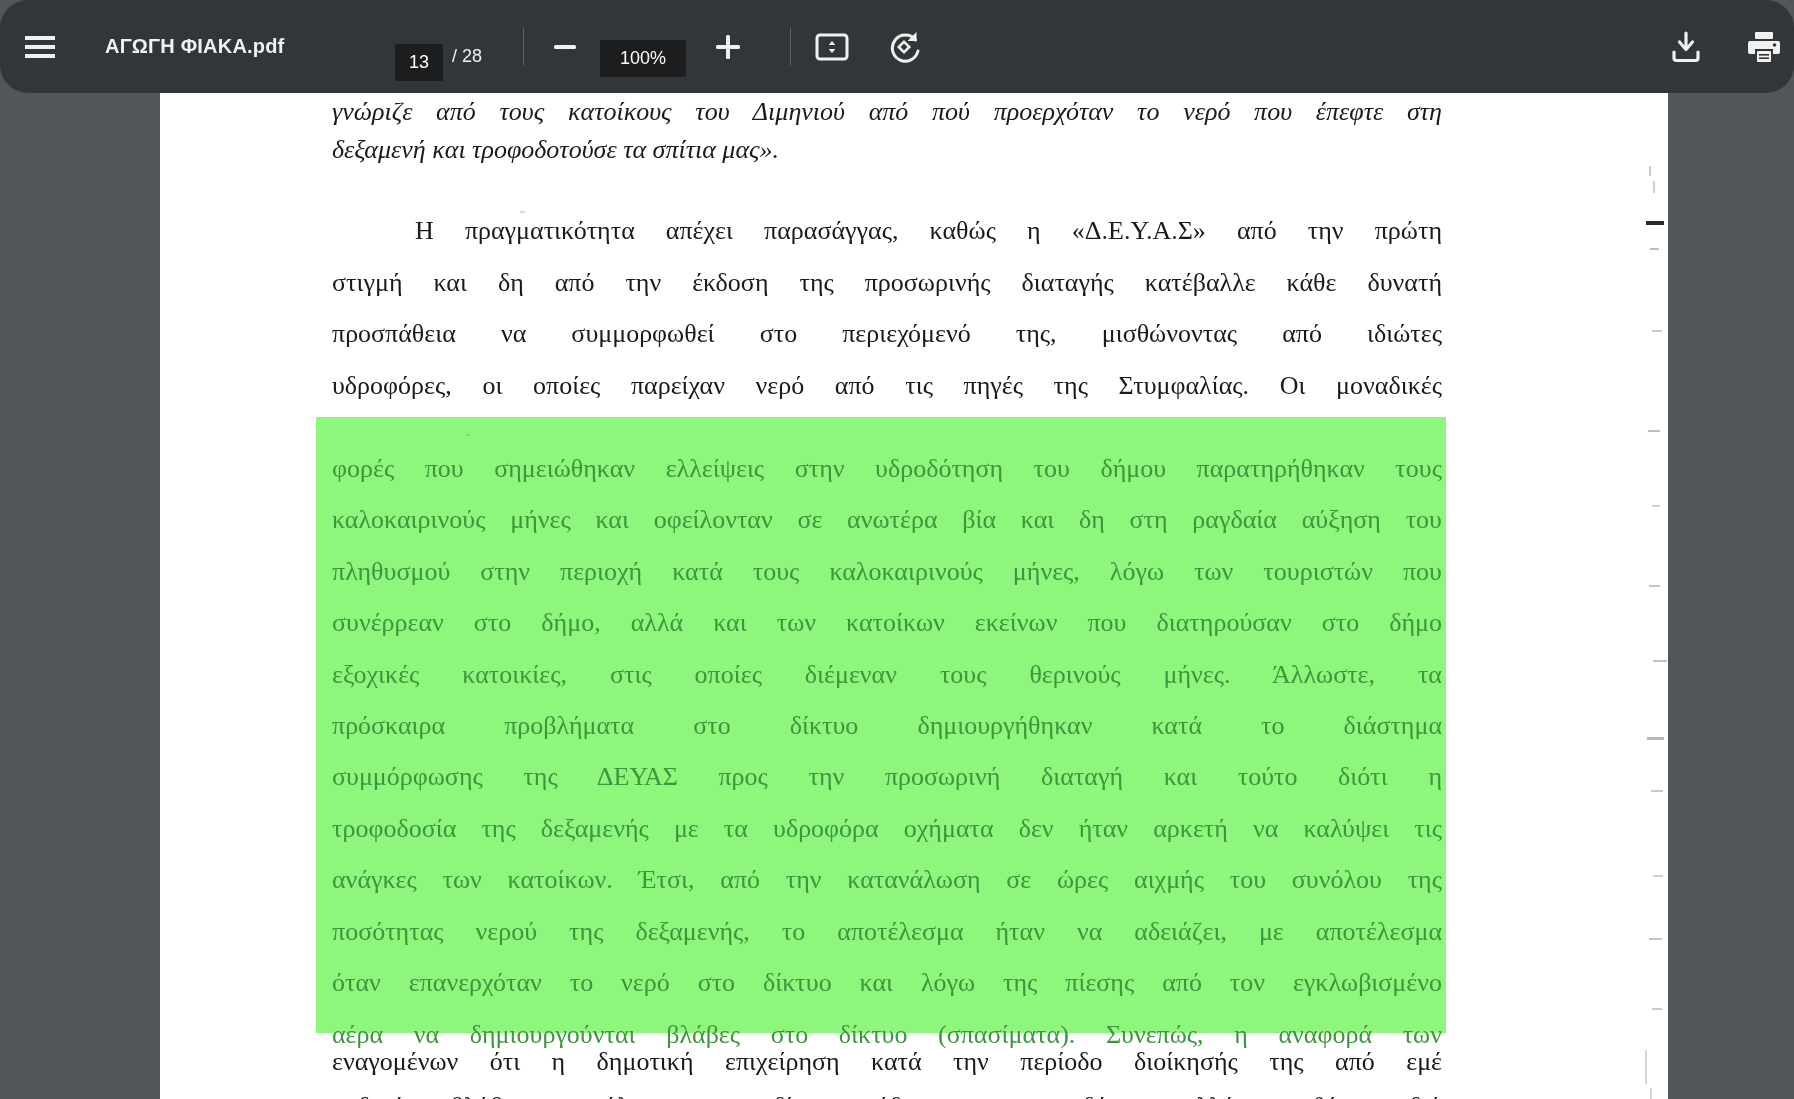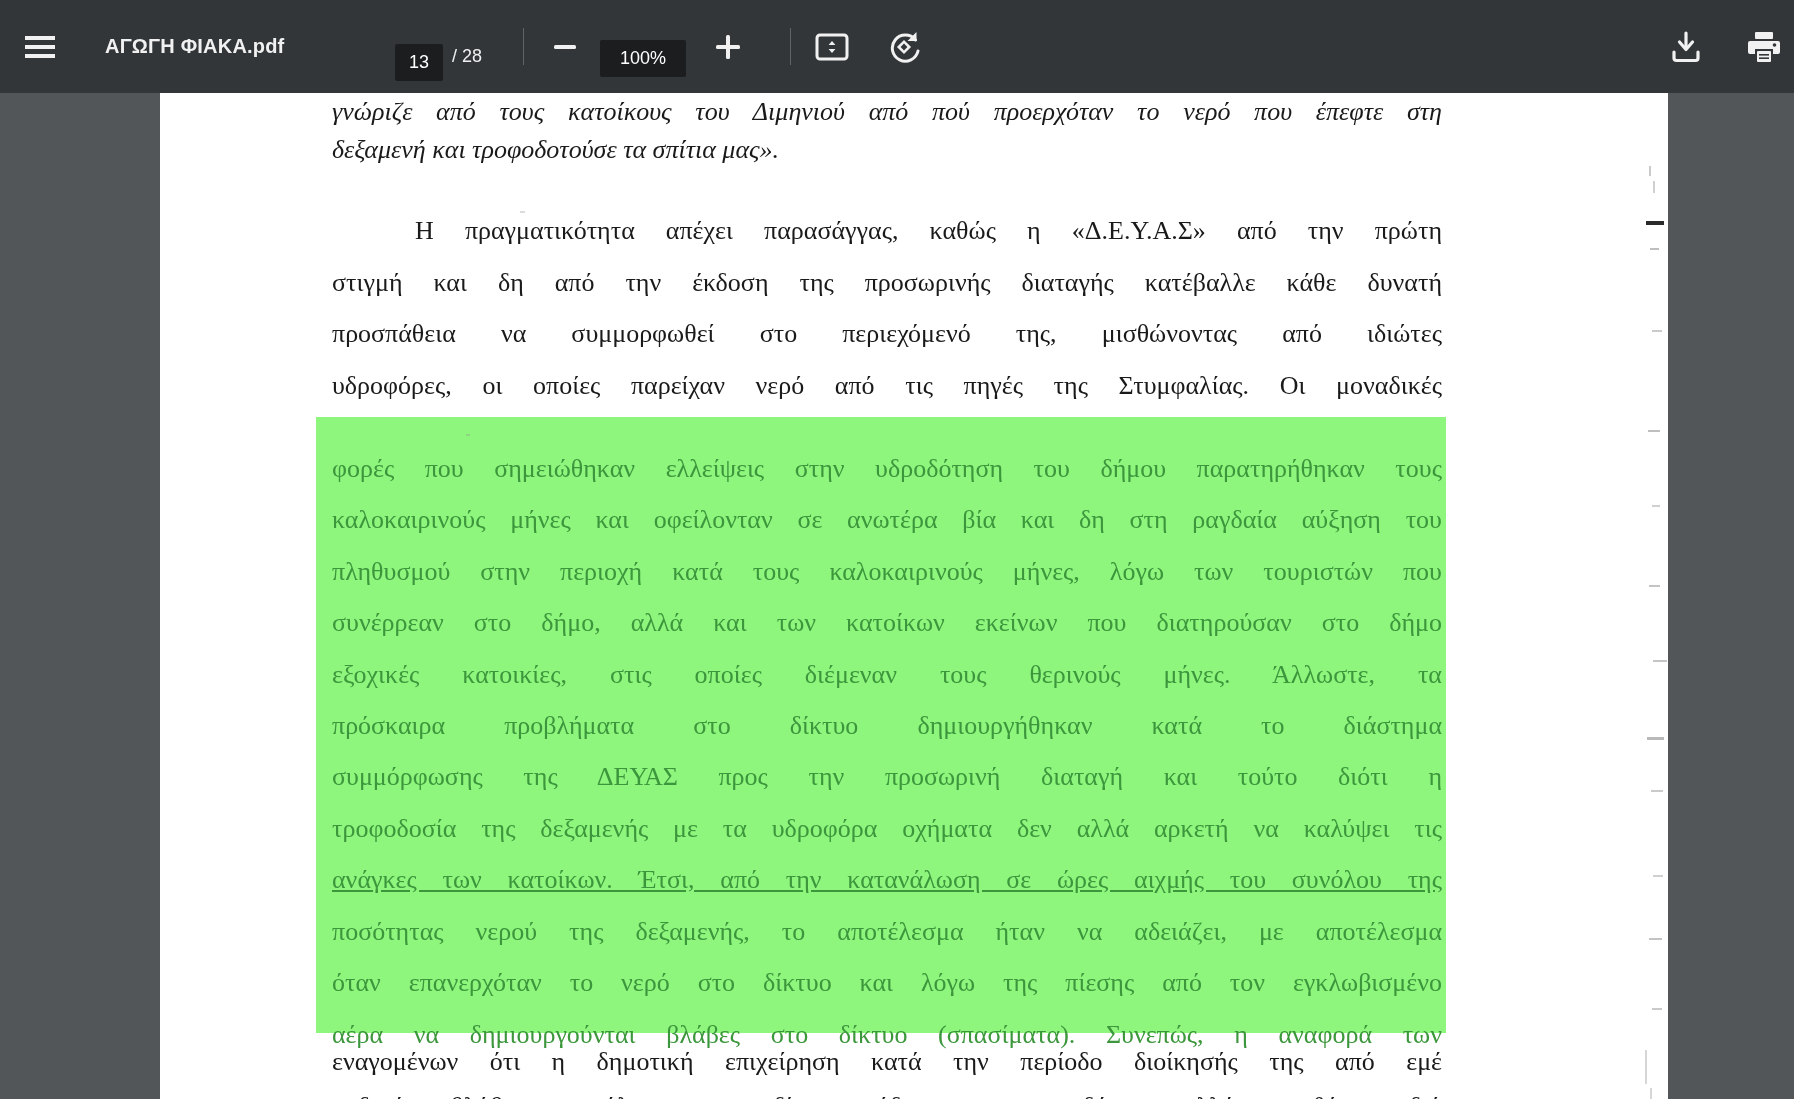--- a/index.html
+++ b/index.html
@@ -5,21 +5,21 @@
   :root{
     --toolbar-bg:#323639; --viewer-bg:#525659; --box-bg:#1b1d1e;
     --page-bg:#ffffff; --txt:#1a1a1a; --hl:#8ef57d; --hl-txt:#3c963c;
     --tb-txt:#f1f1f1;
   }
   *{margin:0;padding:0;box-sizing:border-box;}
   html,body{width:1794px;height:1099px;overflow:hidden;}
   body{background:var(--viewer-bg);font-family:"Liberation Sans",sans-serif;position:relative;}
 
   
-  .toolbar{position:absolute;left:0;top:0;width:1794px;height:93px;background:var(--toolbar-bg);z-index:10;}
+  .toolbar{position:absolute;left:0;top:0;width:1794px;height:93px;background:var(--toolbar-bg);z-index:10;border-radius:28px;}
   .tb-btn{position:absolute;background:none;border:none;cursor:pointer;display:flex;align-items:center;justify-content:center;color:var(--tb-txt);}
   .tb-title{position:absolute;left:105px;top:0;height:93px;display:flex;align-items:center;color:var(--tb-txt);font-size:20px;font-weight:bold;letter-spacing:.2px;}
   .tb-box{position:absolute;background:var(--box-bg);color:#fff;border:none;border-radius:2px;height:37px;display:flex;align-items:center;justify-content:center;font-size:18px;font-family:"Liberation Sans",sans-serif;}
   .page-box{left:395px;top:44px;width:48px;}
   .zoom-box{left:600px;top:40px;width:86px;}
   .page-total{position:absolute;left:452px;top:0;height:112px;display:flex;align-items:center;color:var(--tb-txt);font-size:18px;}
   .tb-sep{position:absolute;top:28px;width:1px;height:37px;background:#5f6368;}
   svg{display:block;}
 
   
@@ -30,21 +30,21 @@
   .tl::after{content:"";display:inline-block;width:100%;height:0;}
   .noj{text-align:left;}
   .noj::after{content:none;}
   .ital{font-style:italic;}
   .ind{text-indent:83px;}
   .hl-line{color:var(--hl-txt);margin-top:28px;}
   
   .l1{top:78px;margin-top:12px;}.l2{top:128px;}
   .l3{top:209px;}.l4{top:261px;}.l5{top:312px;}.l6{top:364px;}
   .h1{top:419px;}.h2{top:470px;}.h3{top:522px;}.h4{top:573px;}.h5{top:625px;}.h6{top:676px;}
-  .h7{top:727px;}.h8{top:779px;}.h9{top:830px;text-decoration:underline;}.h10{top:882px;font-family:Liberation Serif, serif;}.h11{top:933px;}.h12{top:985px;}
+  .h7{top:727px;}.h8{top:779px;}.h9{top:830px;}.h10{top:882px;font-family:Liberation Serif, serif;}.h11{top:933px;}.h12{top:985px;}
   .p1{top:1040px;}.p2{top:1085px;height:14px;line-height:44px;}
 
   
   .mark{position:absolute;background:#8a8a8a;}
 </style>
 </head>
 <body>
 
 <div class="page">
   <div class="highlight-rect"></div>
@@ -57,21 +57,21 @@
     <div class="tl l5">προσπάθεια να συμμορφωθεί στο περιεχόμενό της, μισθώνοντας από ιδιώτες</div>
     <div class="tl l6">υδροφόρες, οι οποίες παρείχαν νερό από τις πηγές της Στυμφαλίας. Οι μοναδικές</div>
 
     <div class="tl hl-line h1">φορές που σημειώθηκαν ελλείψεις στην υδροδότηση του δήμου παρατηρήθηκαν τους</div>
     <div class="tl hl-line h2">καλοκαιρινούς μήνες και οφείλονταν σε ανωτέρα βία και δη στη ραγδαία αύξηση του</div>
     <div class="tl hl-line h3">πληθυσμού στην περιοχή κατά τους καλοκαιρινούς μήνες, λόγω των τουριστών που</div>
     <div class="tl hl-line h4">συνέρρεαν στο δήμο, αλλά και των κατοίκων εκείνων που διατηρούσαν στο δήμο</div>
     <div class="tl hl-line h5">εξοχικές κατοικίες, στις οποίες διέμεναν τους θερινούς μήνες. Άλλωστε, τα</div>
     <div class="tl hl-line h6">πρόσκαιρα προβλήματα στο δίκτυο δημιουργήθηκαν κατά το διάστημα</div>
     <div class="tl hl-line h7">συμμόρφωσης της ΔΕΥΑΣ προς την προσωρινή διαταγή και τούτο διότι η</div>
-    <div class="tl hl-line h8">τροφοδοσία της δεξαμενής με τα υδροφόρα οχήματα δεν αλλά αρκετή να καλύψει τις</div>
+    <div class="tl hl-line h8">τροφοδοσία της δεξαμενής με τα υδροφόρα οχήματα δεν ήταν αρκετή να καλύψει τις</div>
     <div class="tl hl-line h9">ανάγκες των κατοίκων. Έτσι, από την κατανάλωση σε ώρες αιχμής του συνόλου της</div>
     <div class="tl hl-line h10">ποσότητας νερού της δεξαμενής, το αποτέλεσμα ήταν να αδειάζει, με αποτέλεσμα</div>
     <div class="tl hl-line h11">όταν επανερχόταν το νερό στο δίκτυο και λόγω της πίεσης από τον εγκλωβισμένο</div>
     <div class="tl hl-line h12">αέρα να δημιουργούνται βλάβες στο δίκτυο (σπασίματα). Συνεπώς, η αναφορά των</div>
 
     <div class="tl p1">εναγομένων ότι η δημοτική επιχείρηση κατά την περίοδο διοίκησής της από εμέ</div>
     <div class="tl p2">ουδεμία βλάβη προκάλεσε στο δίκτυο ύδρευσης του δήμου αλλά αντιθέτως διά</div>
   </div>
 
   <div class="mark" style="left:1489px;top:166px;width:2px;height:10px;opacity:.45;"></div>

